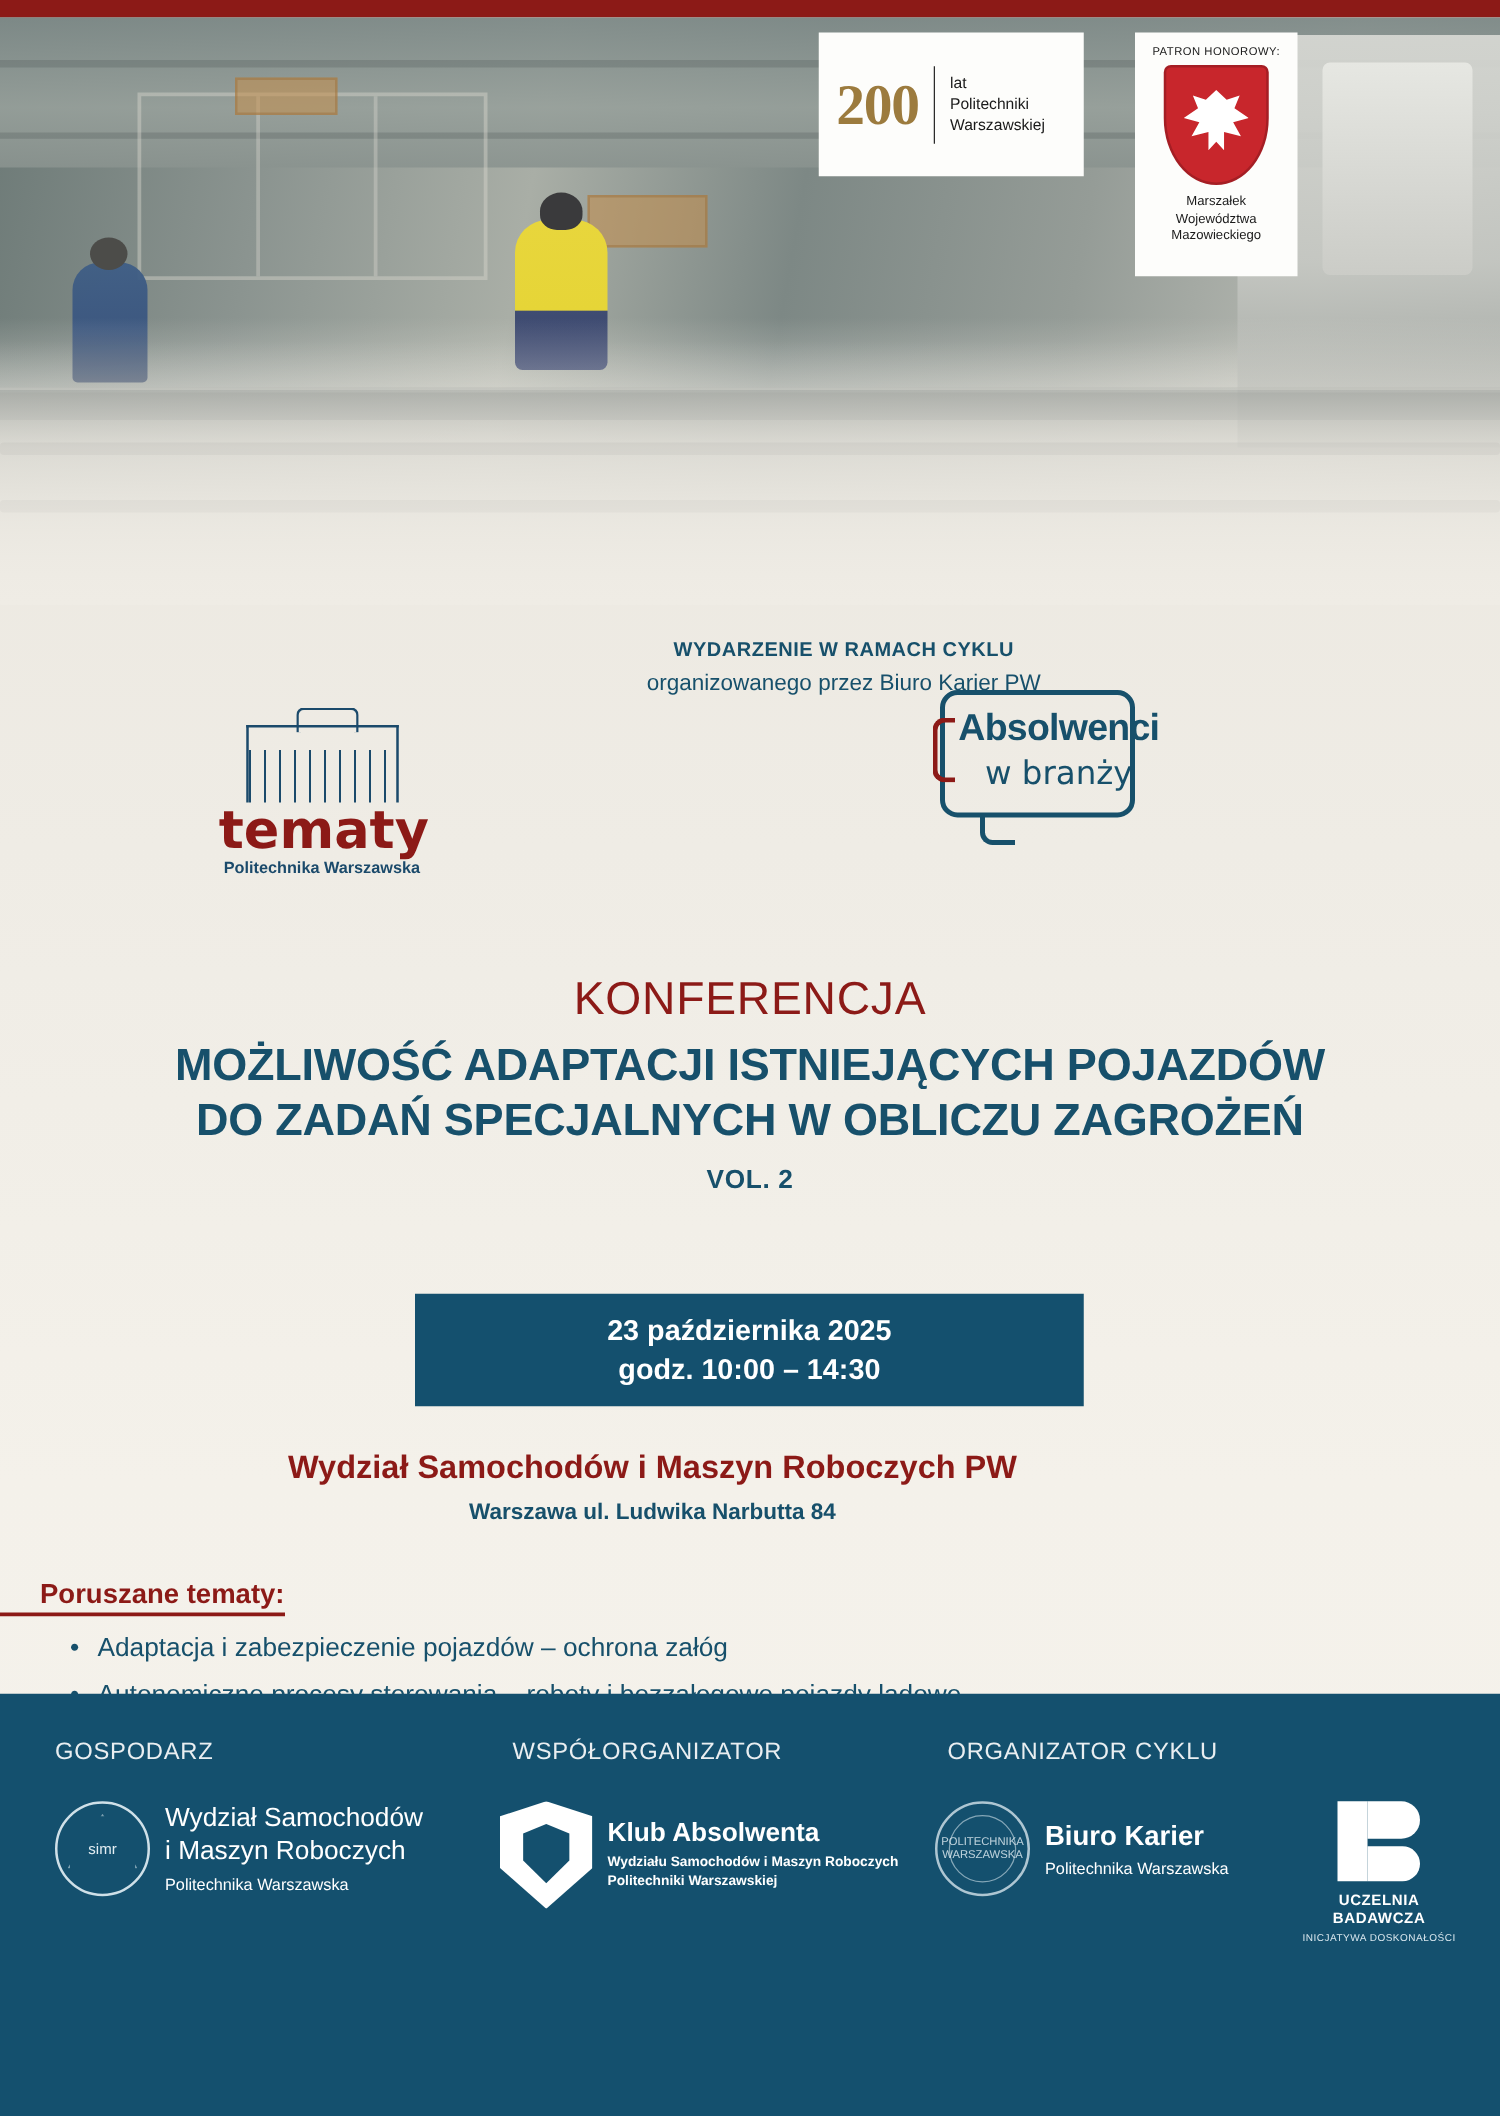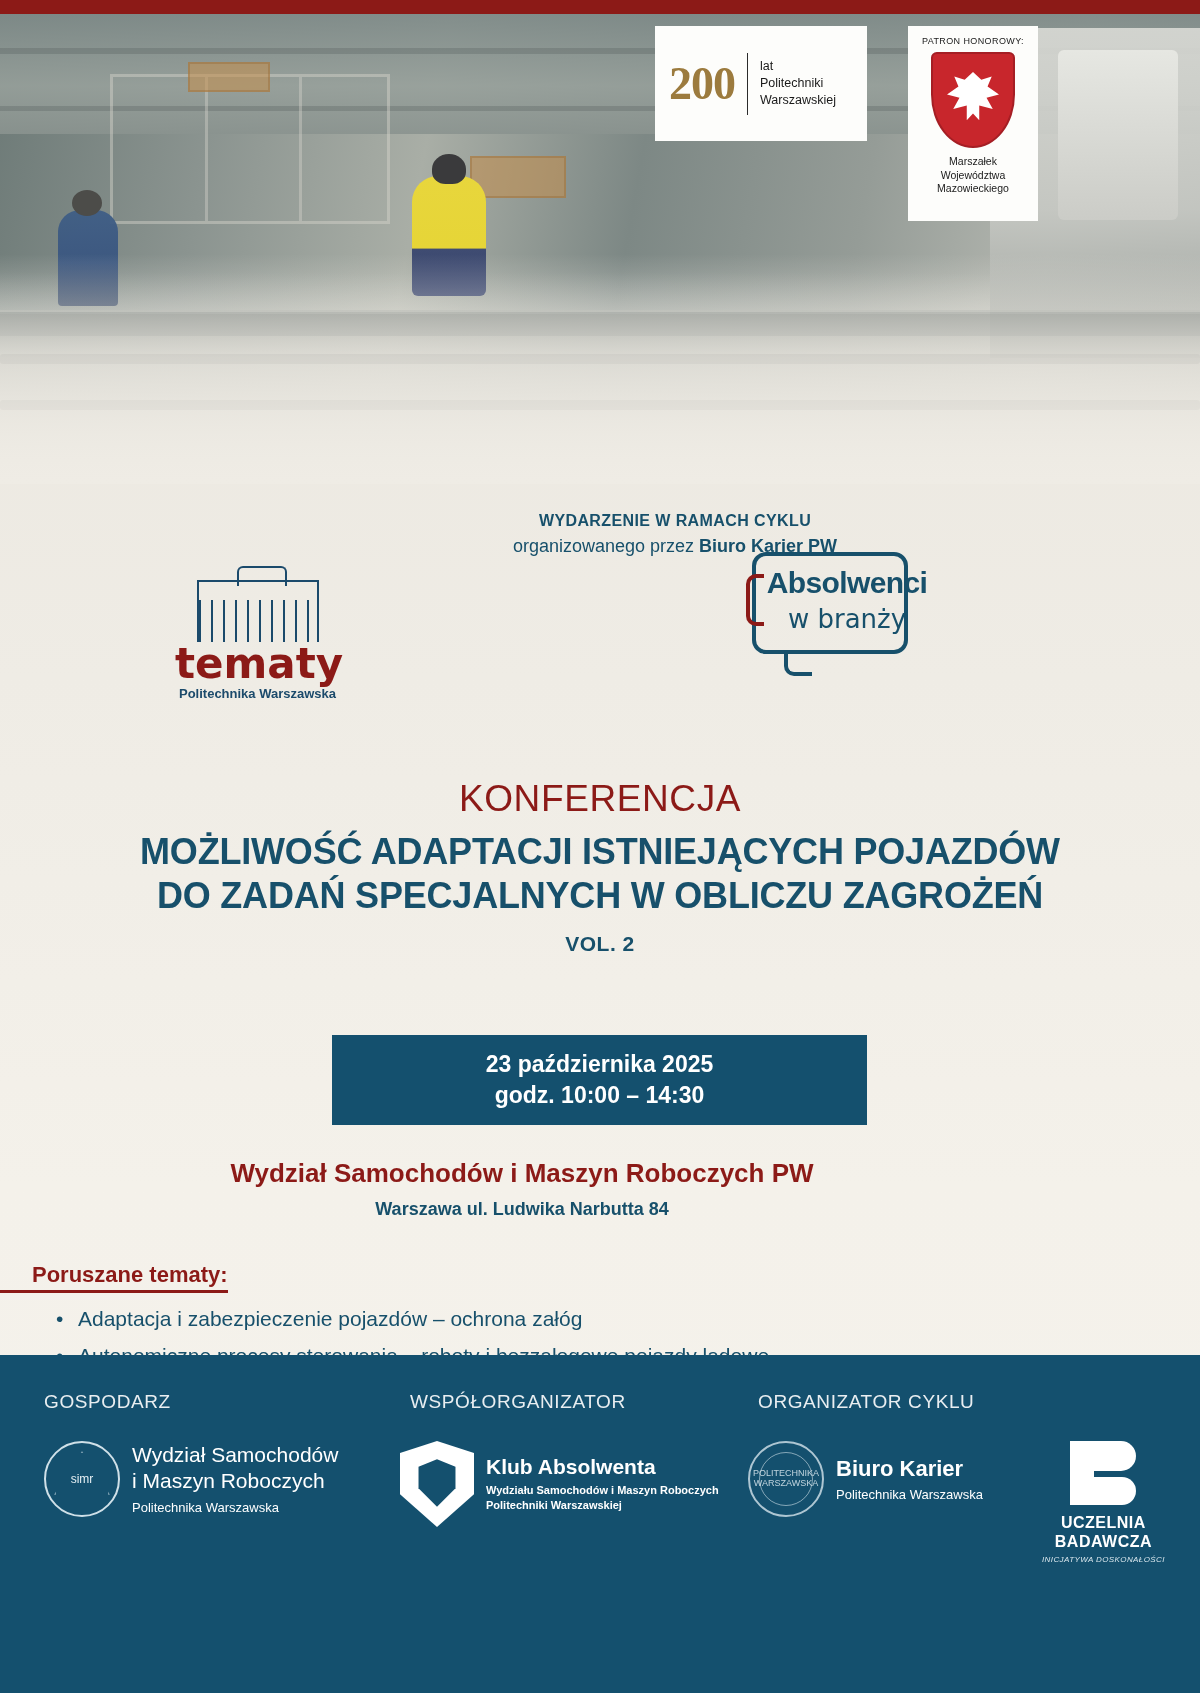--- a/index.html
+++ b/index.html
@@ -146,21 +146,21 @@
     position: absolute; top: 512px; left: 0; width: 1200px;
     text-align: center;
   }
   .cycle-line1 {
     font-size: 16px; font-weight: 700; color: #17506b; letter-spacing: .4px;
     padding-left: 150px;
   }
   .cycle-line2 {
     font-size: 18px; color: #17506b; margin-top: 6px; padding-left: 150px;
   }
-  .cycle-line2 b { font-weight: 700; }
+  .cycle-line2 b { font-weight: 400; }
 
   
   .alumni {
     position: absolute; top: 580px; left: 175px; width: 165px; text-align: center;
   }
   .alumni .bld {
     width: 122px; height: 62px; margin: 0 auto 2px;
     border: 2px solid #1b4a6b; border-bottom: none;
     position: relative;
     background:
@@ -327,22 +327,22 @@
     content: ""; position: absolute; left: 0; top: 0; width: 24px; height: 64px; background: #ffffff;
   }
   .badawcza .glyph:after {
     content: ""; position: absolute; left: 24px; top: 0; width: 42px; height: 30px;
     background: #ffffff; border-radius: 0 15px 15px 0;
   }
   .badawcza .glyph i {
     position: absolute; left: 24px; bottom: 0; width: 42px; height: 28px;
     background: #ffffff; border-radius: 0 14px 14px 0;
   }
-  .badawcza .b1 { font-size: 16px; font-weight: 700; letter-spacing: .5px; line-height: 1.2; }
-  .badawcza .b2 { font-size: 8px; letter-spacing: .4px; margin-top: 4px; color: #d8e6ed; font-style: italic; }
+  .badawcza .b1 { font-size: 12px; font-weight: 700; letter-spacing: .5px; line-height: 1.2; }
+  .badawcza .b2 { font-size: 8px; letter-spacing: .4px; margin-top: 4px; color: #d8e6ed; }
 </style>
 </head>
 <body>
 
 <div class="poster">
 
   <div class="top-bar"></div>
 
   <div class="photo">
     <div class="hall-ceiling"></div>

